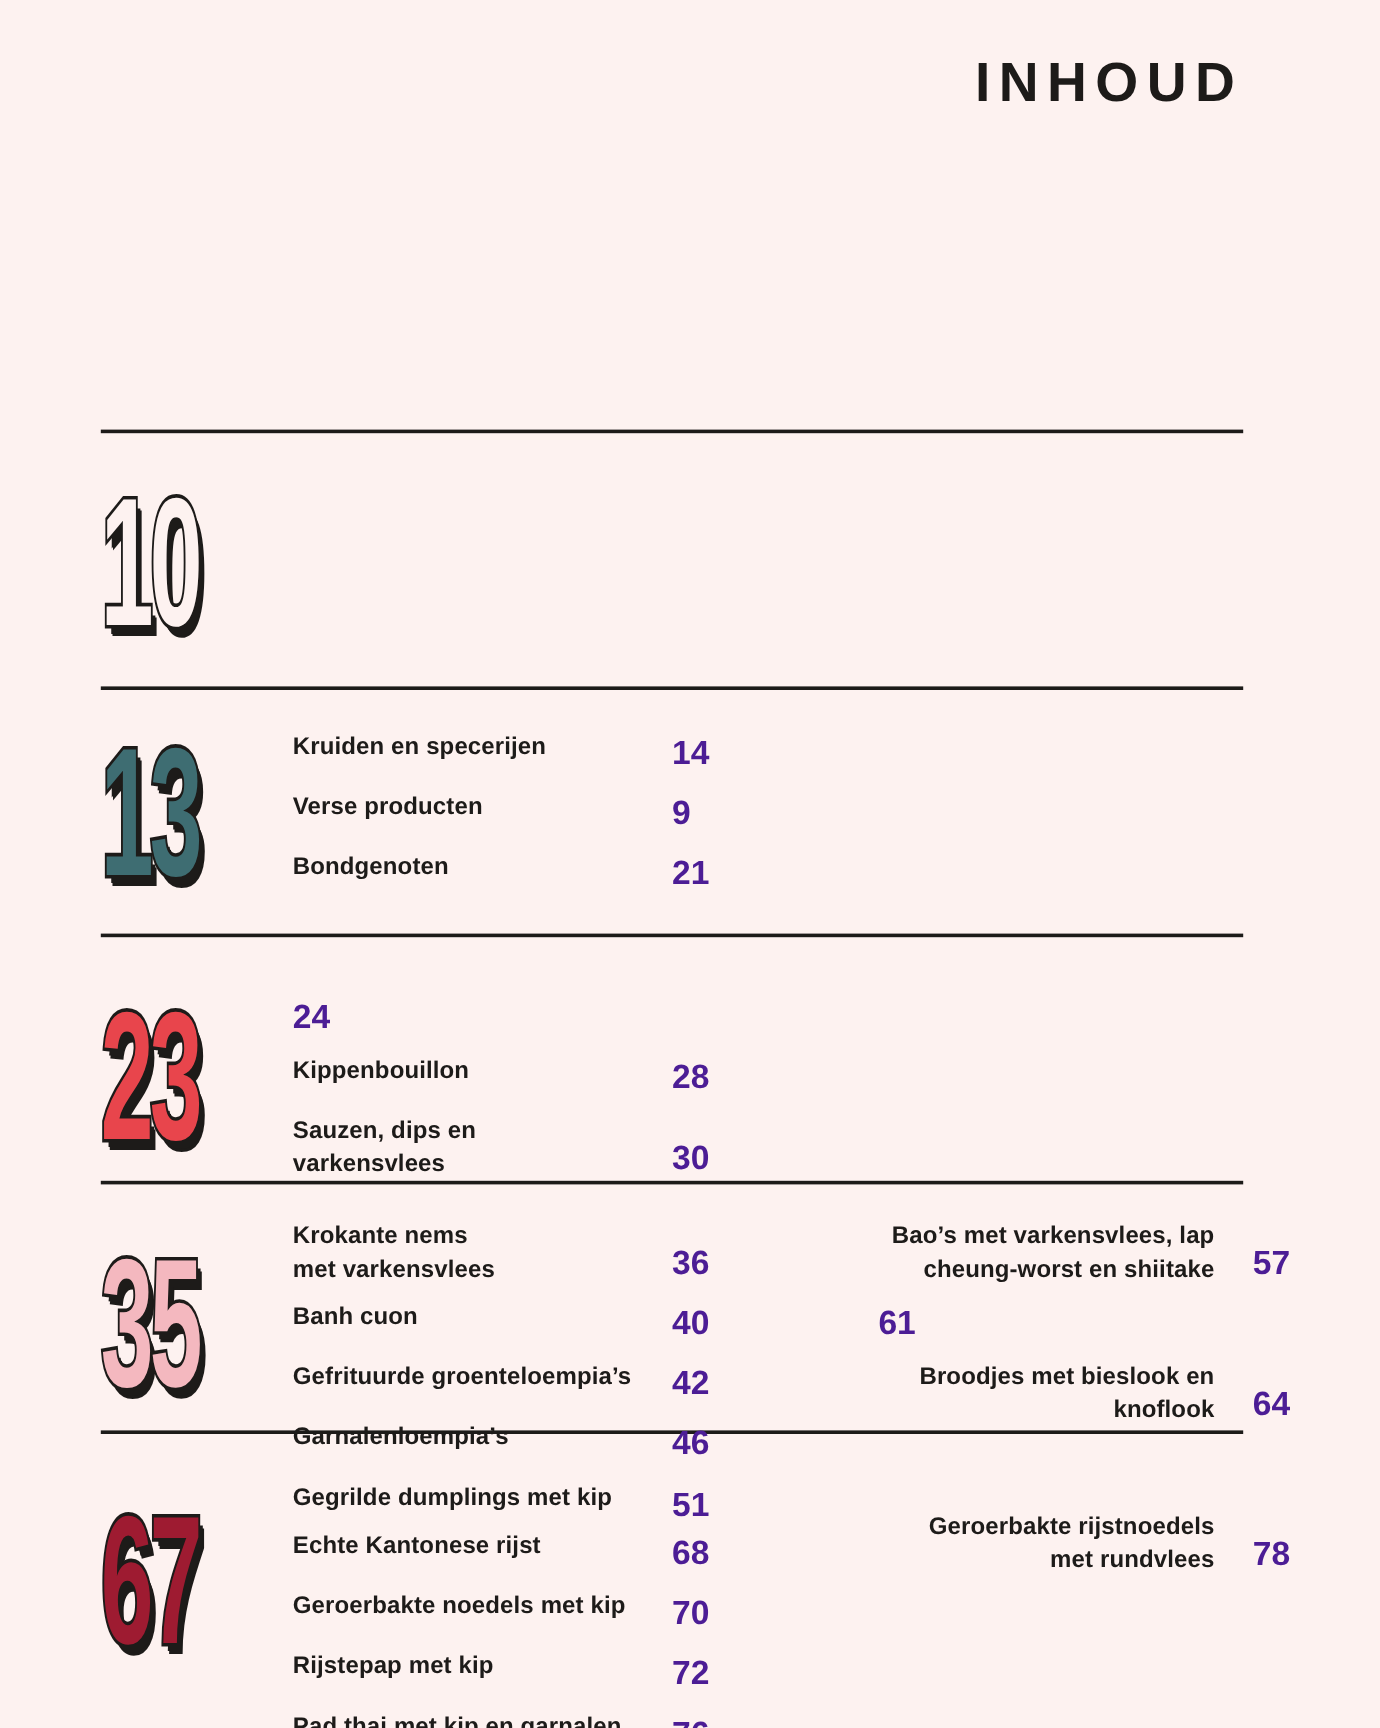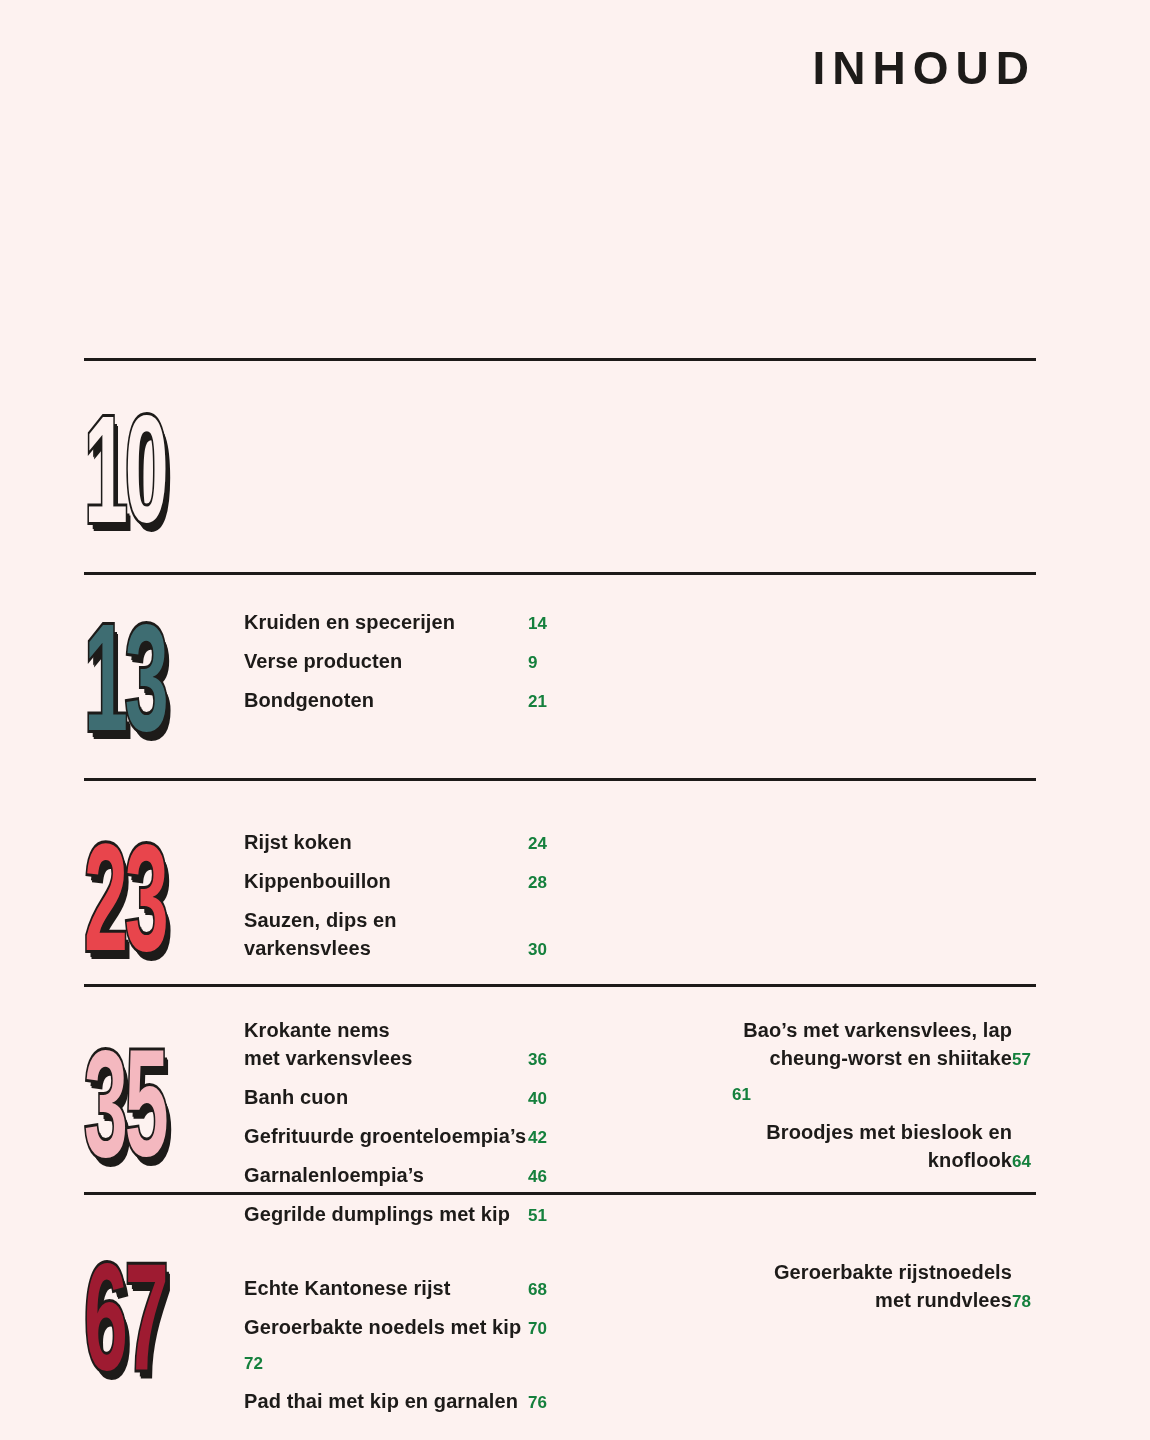--- a/index.html
+++ b/index.html
@@ -108,39 +108,40 @@
     position: absolute;
     top: 0;
   }
   .col-left  { left: 160px;  width: 330px; }
   .col-right { left: 648px;  width: 330px; }
 
   .entry {
     display: flex;
     align-items: flex-start;
     margin-bottom: 11px;
+    gap: 32px;
   }
   .entry:last-child { margin-bottom: 0; }
 
   .entry-label {
     font-size: 20px;
     font-weight: 700;
     line-height: 1.40;
     letter-spacing: 0.1px;
     color: #1d1b19;
     flex: 0 0 auto;
   }
   .col-left .entry-label  { width: 284px; }
   .col-right .entry-label { width: 280px; text-align: right; }
 
   .entry-page {
-    font-size: 17px;
+    font-size: 28px;
     font-weight: 700;
     line-height: 1.40;
-    color: #15803d;
+    color: #4c1d95;
     flex: 0 0 auto;
     align-self: flex-end;
   }
 </style>
 </head>
 <body>
 
 <div class="page">
 
   <div class="page-title">INHOUD</div>
@@ -170,21 +171,20 @@
         <span class="entry-label">Bondgenoten</span>
         <span class="entry-page">21</span>
       </div>
     </div>
   </div>
 
   <div class="section" style="top:828px;">
     <div class="big-number bn-red" style="color: rgb(232, 69, 76);"><span class="num-inner">23</span></div>
     <div class="col col-left">
       <div class="entry">
-        <span class="entry-label">Rijst koken</span>
         <span class="entry-page">24</span>
       </div>
       <div class="entry">
         <span class="entry-label">Kippenbouillon</span>
         <span class="entry-page">28</span>
       </div>
       <div class="entry">
         <span class="entry-label">Sauzen, dips en varkensvlees</span>
         <span class="entry-page">30</span>
       </div>
@@ -235,20 +235,21 @@
     <div class="col col-left" style="top:26px;">
       <div class="entry">
         <span class="entry-label">Echte Kantonese rijst</span>
         <span class="entry-page">68</span>
       </div>
       <div class="entry">
         <span class="entry-label">Geroerbakte noedels met kip</span>
         <span class="entry-page">70</span>
       </div>
       <div class="entry">
+        <span class="entry-label">Rijstepap met kip</span>
         <span class="entry-page">72</span>
       </div>
       <div class="entry">
         <span class="entry-label">Pad thai met kip en garnalen</span>
         <span class="entry-page">76</span>
       </div>
     </div>
     <div class="col col-right" style="top:10px;">
       <div class="entry">
         <span class="entry-label">Geroerbakte rijstnoedels<br>met rundvlees</span>

